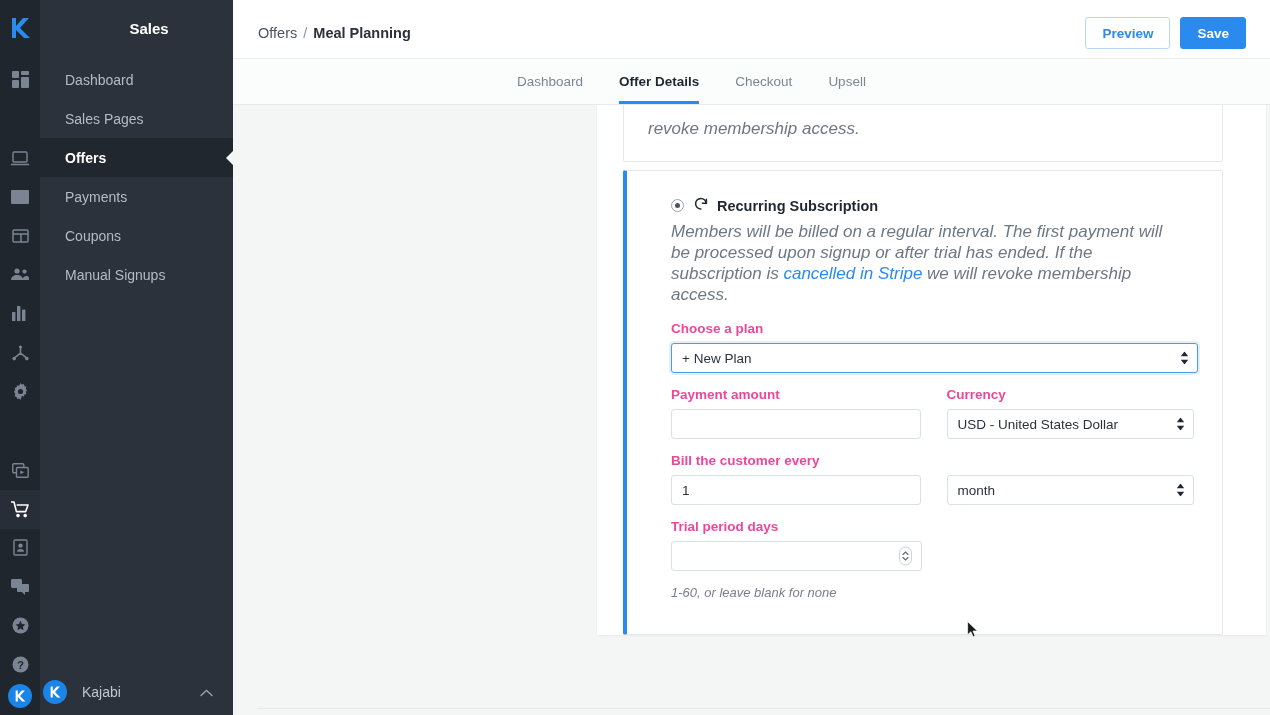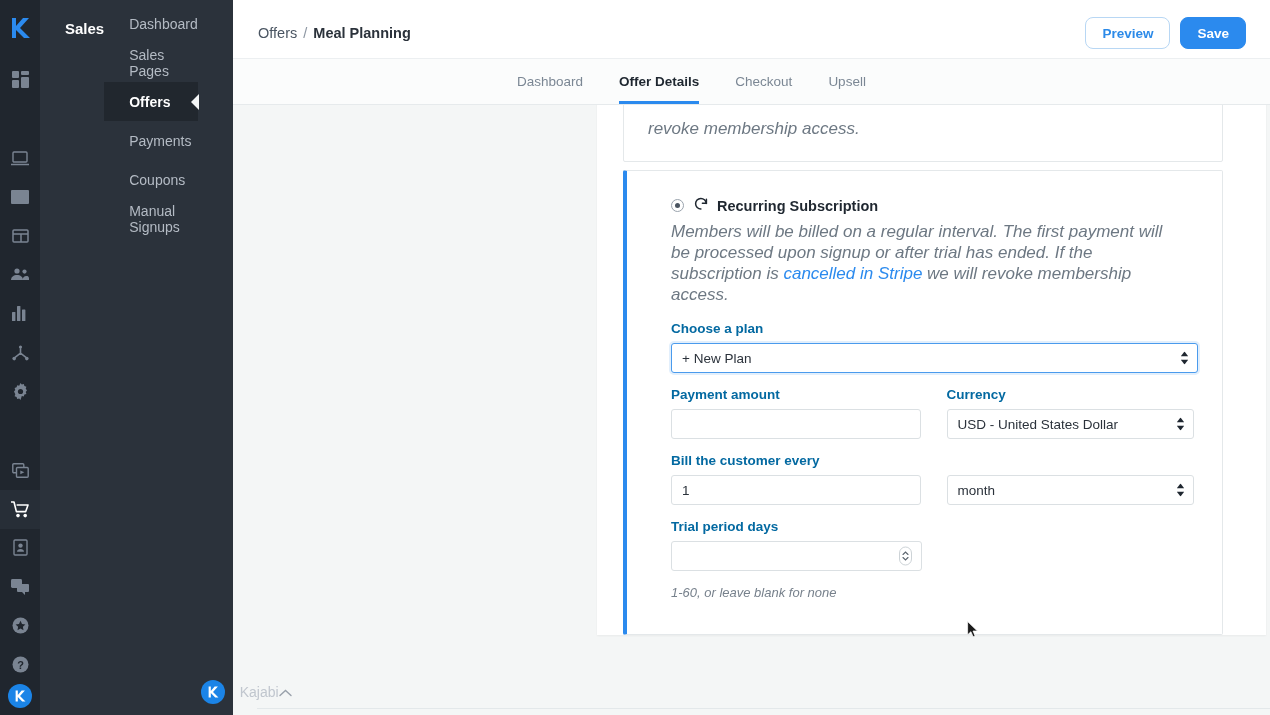--- a/index.html
+++ b/index.html
@@ -40,21 +40,21 @@
     display: flex; align-items: center; justify-content: center;
     margin-bottom: 0px;
   }
 
   
   .side-nav {
     width: 193px; height: 715px;
     background: #2b323b;
     flex: 0 0 193px;
     position: relative; z-index: 4;
-    display: flex; flex-direction: row;
+    display: flex; flex-direction: column; text-align: center;
   }
   .side-title {
     color: #ffffff;
     font-size: 15px; font-weight: bold;
     padding: 20px 0 0 25px;
     height: 56px;
   }
   .side-items { margin-top: 4px; }
   .side-item {
     height: 39px;
@@ -112,21 +112,21 @@
     padding: 8px 24px 0 25px;
     flex: 0 0 59px;
     border-bottom: 1px solid #eceff1;
   }
   .breadcrumb { font-size: 14.5px; color: #4a5562; }
   .breadcrumb .crumb-sep { color: #8b95a1; padding: 0 2px; }
   .breadcrumb .crumb-cur { color: #2b323b; font-weight: bold; }
   .topbar-actions { margin-left: auto; display: flex; gap: 10px; }
   .btn {
     height: 32px; min-width: 63px;
-    border-radius: 8px;
+    border-radius: 3px;
     font-size: 13.5px; font-weight: bold;
     display: flex; align-items: center; justify-content: center;
     padding: 0 16px;
     cursor: pointer;
     border: 1px solid transparent;
   }
   .btn-outline { background: #ffffff; border-color: #b8d7f4; color: #2c8ae8; }
   .btn-primary { background: #2b8aee; color: #ffffff; border-color: #2b8aee; }
 
   .tabbar {
@@ -209,21 +209,21 @@
     left: 3px; top: 3px; width: 5px; height: 5px;
     border-radius: 50%; background: #4b5561;
   }
   .opt-title {
     font-size: 14.5px; font-weight: bold; color: #1f2730;
     display: flex; align-items: center; gap: 9px;
   }
   .opt-desc { margin-bottom: 16px; max-width: 500px; }
 
   .field-label {
-    font-size: 13.5px; font-weight: bold; color: #0369a1;
+    font-size: 13.5px; font-weight: bold; color: #ec4899;
     margin-bottom: 7px;
   }
   .field-group { margin-bottom: 14px; }
   .fld {
     height: 30px;
     border: 1px solid #dbe0e3;
     border-radius: 3px;
     background: #ffffff;
     font-size: 13.5px;
     color: #2b323b;

